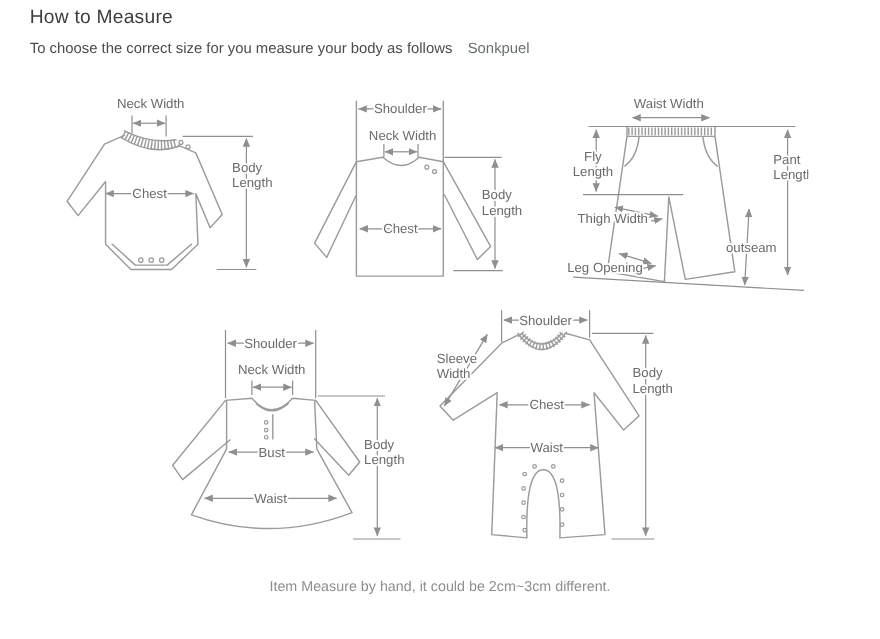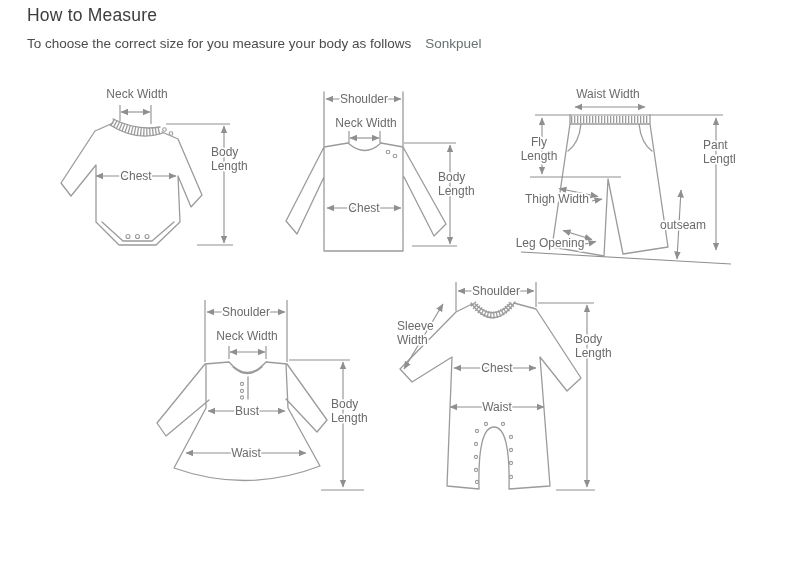--- a/index.html
+++ b/index.html
@@ -163,13 +163,14 @@
       <text class="lbl mid" x="497" y="372">Chest</text>
       <line class="dim" x1="450" y1="407" x2="544" y2="407" marker-start="url(#ah)" marker-end="url(#ah)"></line>
       <text class="lbl mid" x="497" y="411">Waist</text>
       <path class="dim" d="M538,303 L594,303 M556,490 L595,490"></path>
       <line class="dim" x1="587" y1="305" x2="587" y2="487" marker-start="url(#ah)" marker-end="url(#ah)"></line>
       <text class="lbl" x="575" y="343">Body</text>
       <text class="lbl" x="575" y="357">Length</text>
     </g>
   </svg>
 
+  <div class="note">Item Measure by hand, it could be 2cm~3cm different.</div>
 </div>
 
 </body></html>

